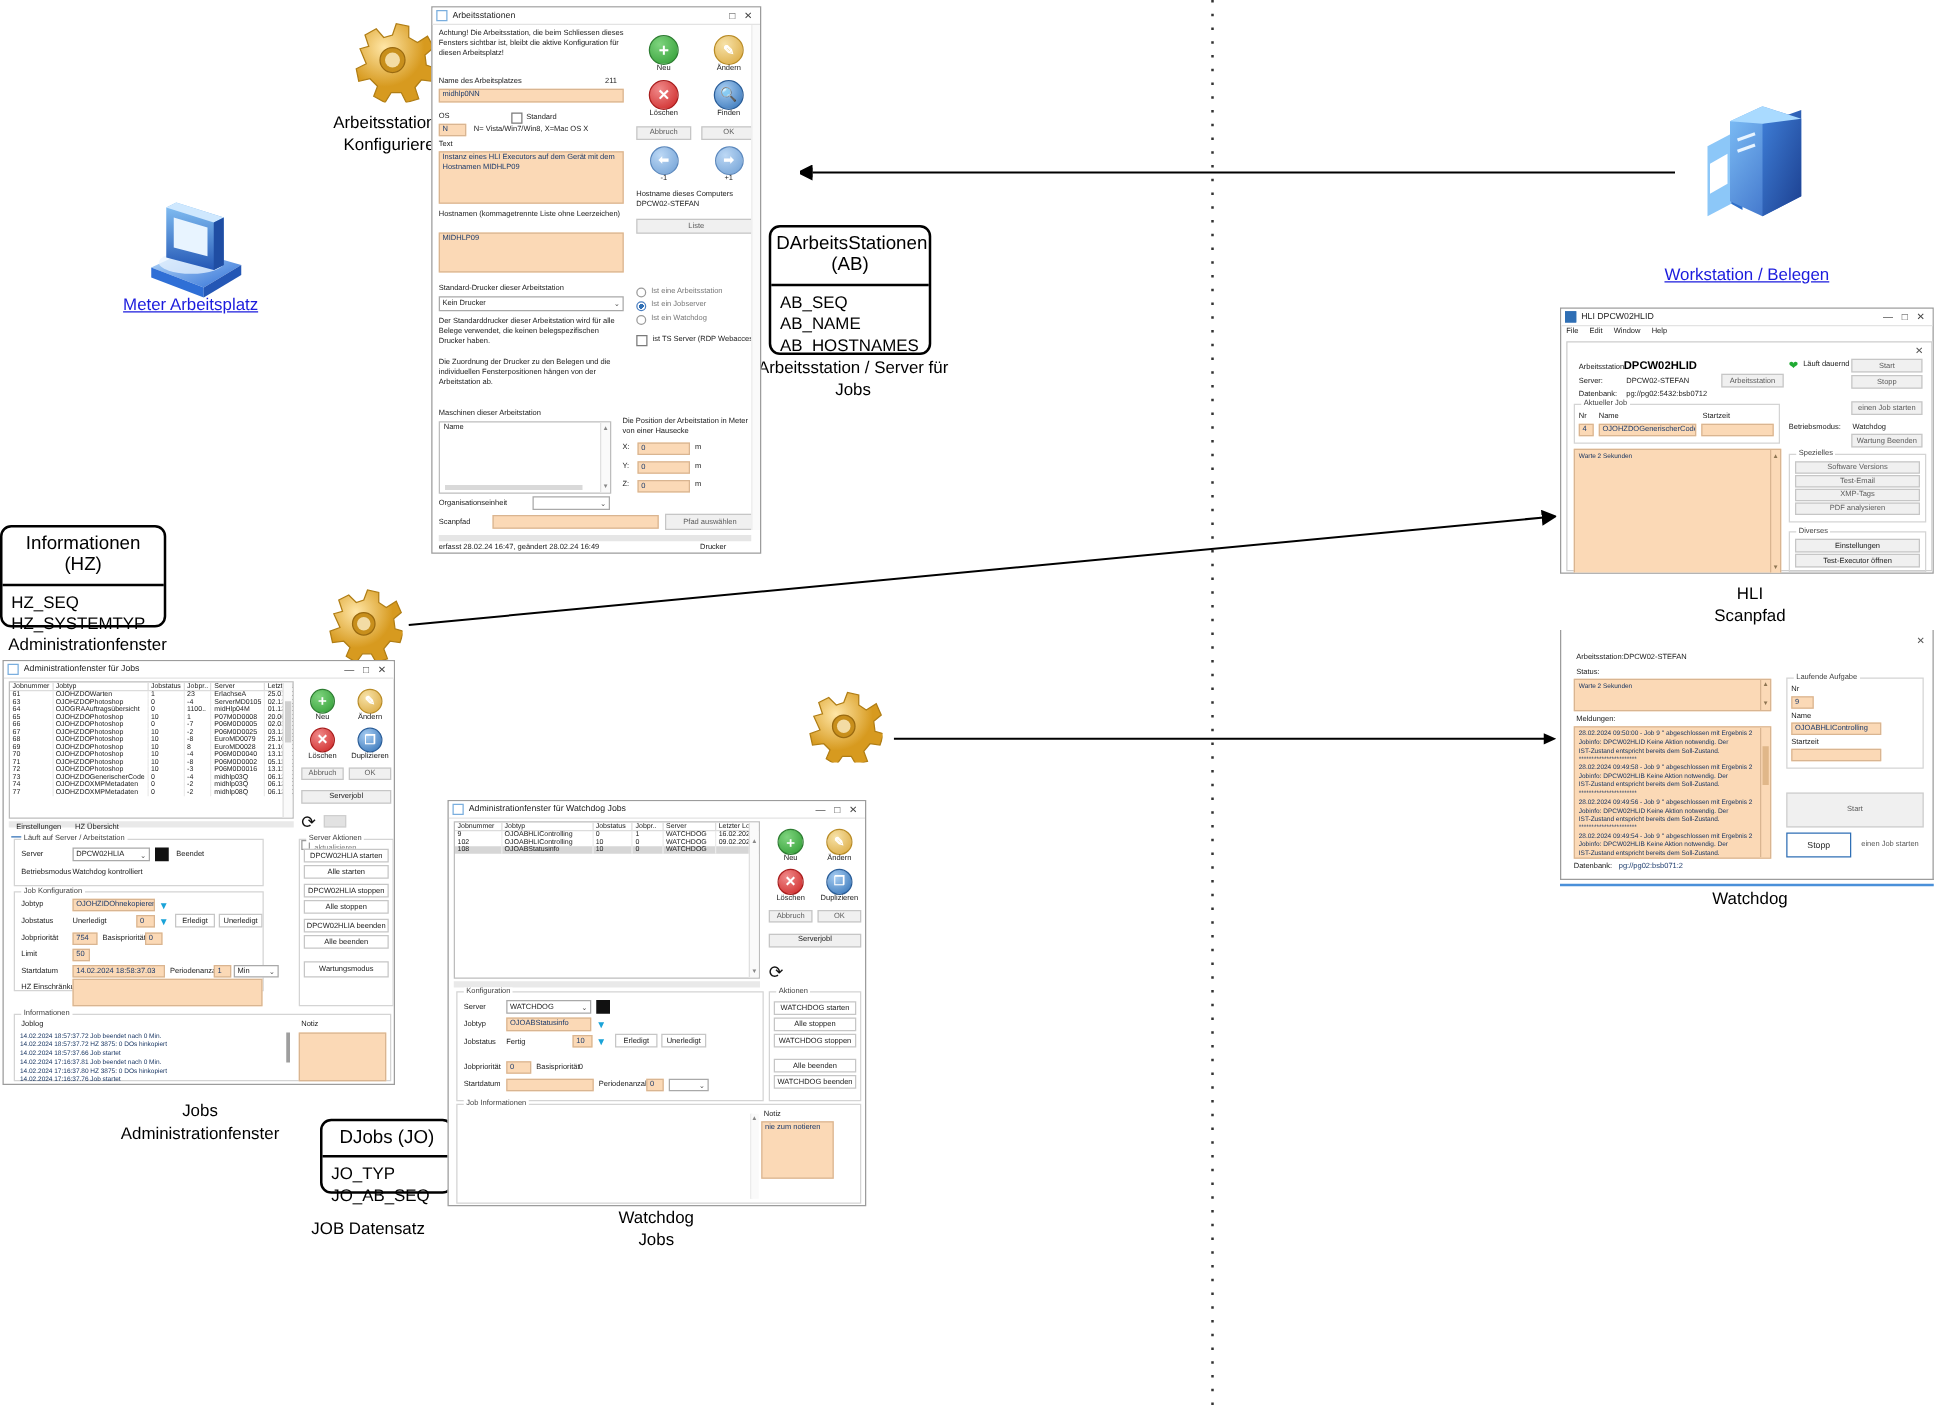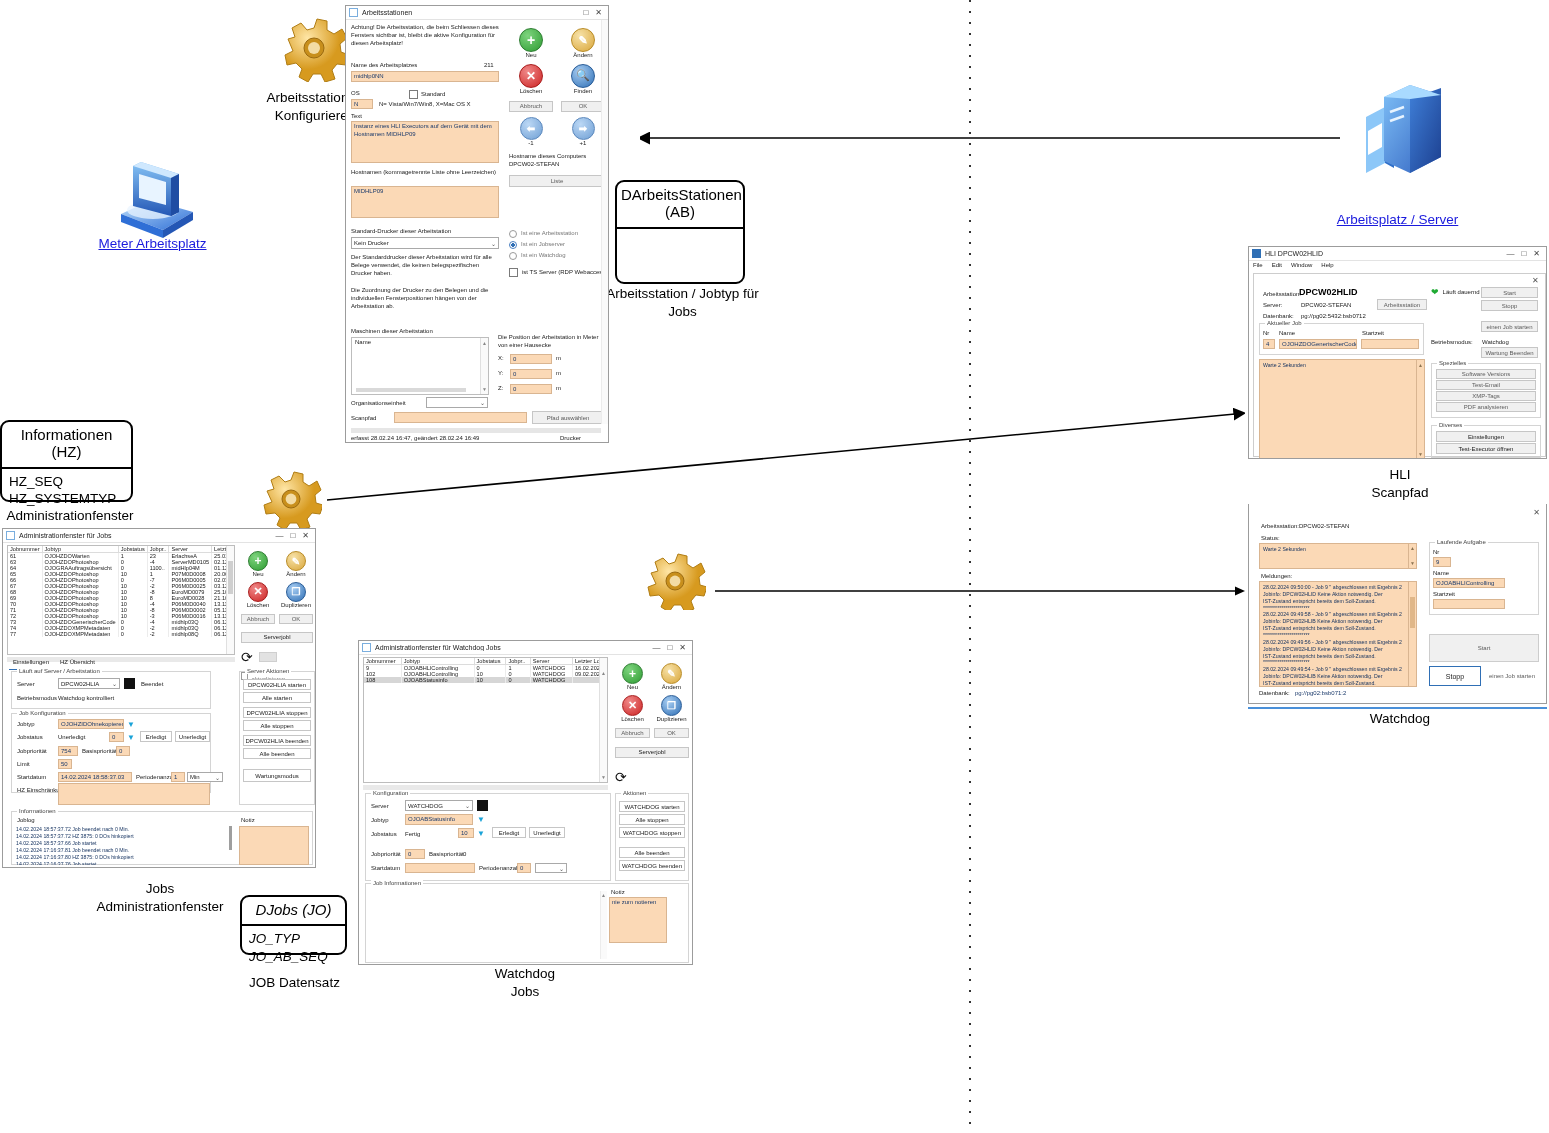--- a/index.html
+++ b/index.html
@@ -132,21 +132,21 @@
   <path d="M28,32 L47,22 L47,78 L28,88 z" fill="#8cc7f8"></path>
   <path d="M28,32 L47,22 L47,22 L28,32 z" fill="#bfe2fd"></path>
   <path d="M30,46 L44,38 L44,62 L30,70 z" fill="#fff"></path>
   <path d="M47,22 L47,78 L56,83 L56,16 z" fill="#2f6fc9"></path>
   <path d="M46,12 L72,0 L103,10 L103,72 L72,88 L46,76 z" fill="url(#gS1)"></path>
   <path d="M72,14 L103,3 L103,72 L72,88 z" fill="url(#gS2)"></path>
   <path d="M46,12 L72,0 L103,10 L72,14 z" fill="#a9daff"></path>
   <path d="M52,27 L66,22" stroke="#e8f4ff" stroke-width="2.5"></path>
   <path d="M52,36 L66,31" stroke="#e8f4ff" stroke-width="2.5"></path>
 </svg>
-<div class="nodelink" style="left:1290px;top:212px;width:215px;">Arbeitsplatz / Server</div>
+<div class="nodelink" style="left:1290px;top:212px;width:215px;">Workstation / Belegen</div>
 
 <svg class="gear" style="left:280px;top:12px;width:70px;height:70px;">
   <defs>
       <radialGradient id="gg1" cx="35%" cy="30%">
     <stop offset="0" stop-color="#ffe6a6"></stop>
         <stop offset="1" stop-color="#d79a1f"></stop>
   </radialGradient>
     </defs>
   <g transform="translate(34,34)">
     <path d="M-26,-7 L-19,-9 L-22,-18 L-13,-23 L-7,-16 L0,-18 L3,-27 L13,-25 L13,-16 L20,-12 L28,-17 L33,-8 L26,-2 L27,6 L35,9 L32,19 L23,18 L18,24 L21,33 L11,36 L7,28 L-1,28 L-6,36 L-15,31 L-12,23 L-18,17 L-27,19 L-29,9 L-21,5 z" fill="url(#gg1)" stroke="#b07d14" stroke-width="1"></path>
@@ -169,34 +169,39 @@
   <g transform="translate(31,31)">
     <path d="M-24,-6 L-17,-8 L-20,-17 L-12,-21 L-6,-15 L0,-17 L3,-25 L12,-23 L12,-15 L18,-11 L26,-16 L30,-7 L24,-2 L25,6 L32,8 L29,17 L21,16 L16,22 L19,30 L10,33 L6,26 L-1,26 L-6,33 L-14,28 L-11,21 L-16,16 L-25,17 L-27,8 L-19,5 z" fill="url(#gg1)" stroke="#b07d14" stroke-width="1"></path>
     <circle cx="0" cy="2" r="9" fill="#c88f1c" stroke="#9a6a10" stroke-width="1"></circle>
     <circle cx="0" cy="2" r="5.4" fill="#f3dca5"></circle>
   </g>
 </svg>
 
 <div class="entity" style="left:615px;top:180px;width:130px;height:104px;">
   <div class="ehead" style="white-space:pre-line;">DArbeitsStationen
 (AB)</div>
+  <div class="ebody">
+    <div>AB_SEQ</div>
+    <div>AB_NAME</div>
+    <div>AB_HOSTNAMES</div>
+  </div>
 </div>
-<div class="caption" style="left:595px;top:285px;width:175px;white-space:pre-line;">Arbeitsstation / Jobtyp für
+<div class="caption" style="left:595px;top:285px;width:175px;white-space:pre-line;">Arbeitsstation / Server für
 Jobs</div>
 
 <div class="entity" style="left:0px;top:420px;width:133px;height:82px;">
   <div class="ehead" style="white-space:pre-line;">Informationen (HZ)</div>
   <div class="ebody">
     <div>HZ_SEQ</div>
     <div>HZ_SYSTEMTYP</div>
   </div>
 </div>
 <div class="caption" style="left:0px;top:507px;width:140px;">Administrationfenster</div>
 
-<div class="entity" style="left:240px;top:895px;width:107px;height:60px;font-style:italic;">
+<div class="entity" style="left:256px;top:895px;width:107px;height:60px;">
   <div class="ehead" style="white-space:pre-line;">DJobs (JO)</div>
   <div class="ebody">
     <div>JO_TYP</div>
     <div>JO_AB_SEQ</div>
   </div>
 </div>
 <div class="caption" style="left:232px;top:974px;width:125px;">JOB Datensatz</div>
 
 <div class="win" style="left:345px;top:5px;width:264px;height:438px;">
   <div class="win-title">

